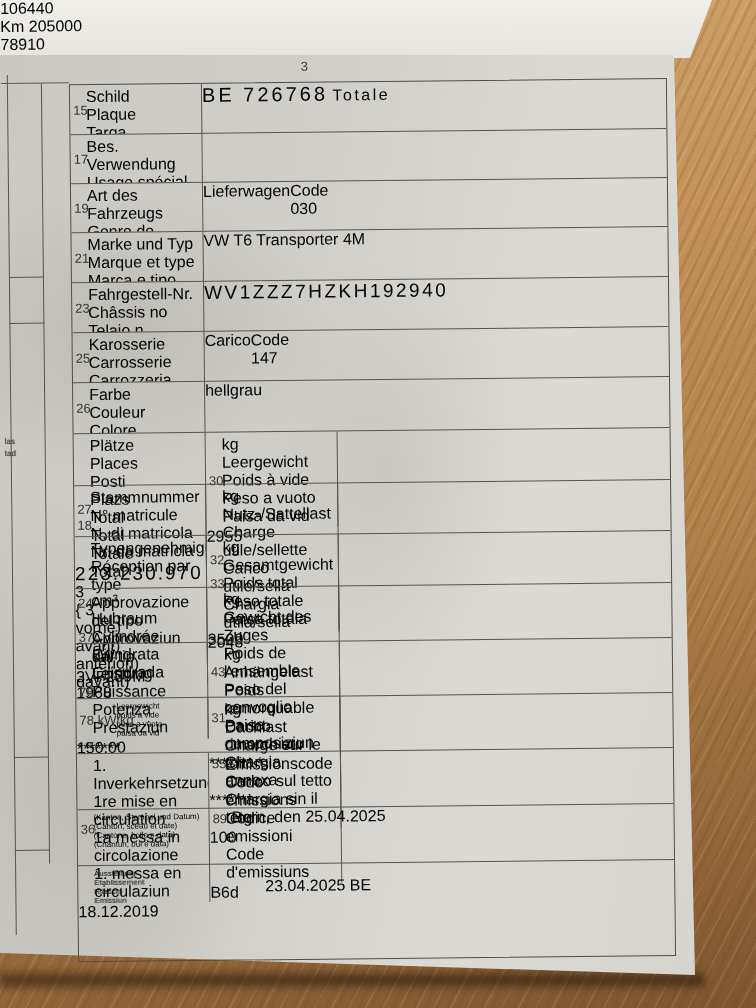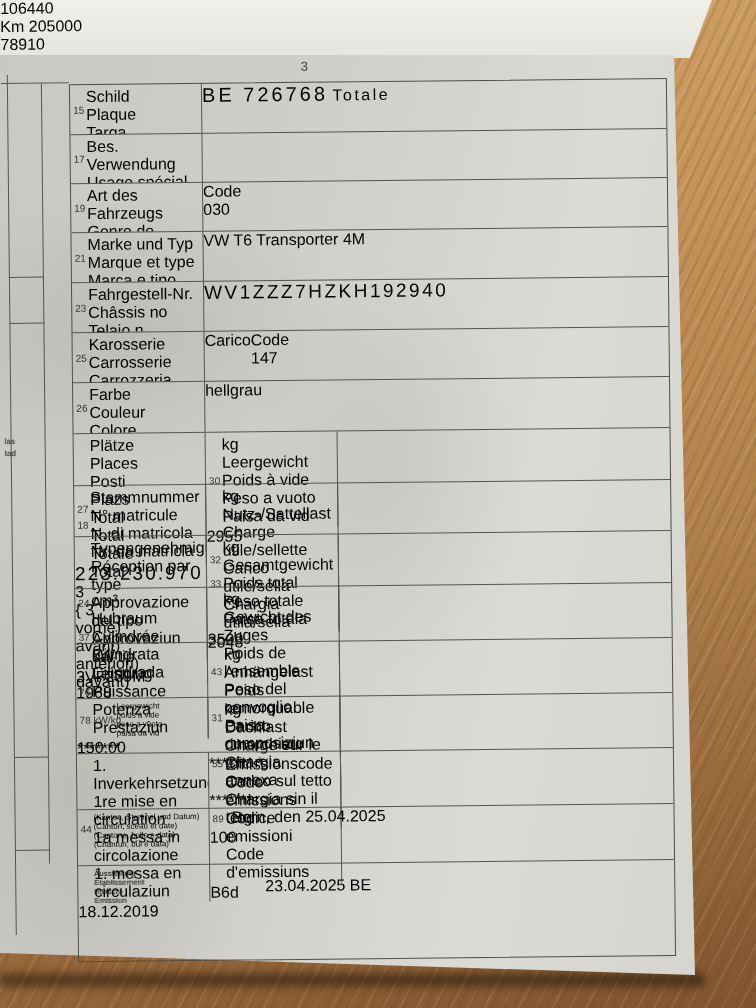--- a/index.html
+++ b/index.html
@@ -43,21 +43,21 @@
   
   .doc-table{
     position:absolute;left:68px;top:85px;width:598px;
     border:1.4px solid #504e48;box-sizing:border-box;
   }
   .row{display:flex;position:relative;box-sizing:border-box;border-top:1.2px solid #56544e;}
   .row:first-child{border-top:none;}
   .lbl{width:132px;border-right:1.2px solid #56544e;position:relative;
        padding:3px 2px 2px 16px;box-sizing:border-box;overflow:hidden;}
   .num{position:absolute;left:3px;top:50%;transform:translateY(-50%);
-       font-size:10px;color:#33332d;white-space:nowrap;}</style>
+       font-size:13px;color:#33332d;white-space:nowrap;}</style>
 </head>
 <body>
 
 <div class="scene">
   <div class="paper-shadow"></div>
   <div class="paper-top"></div>
   <div class="paper-main"></div>
 
   <div class="page-content">
 
@@ -105,20 +105,23 @@
       </div>
 
       <div class="row" style="height:49px">
         <div class="lbl">
           <span class="num">19</span>
           <div class="lines smear-3">
             <div>Art des Fahrzeugs</div>
             <div>Genre de véhicule</div>
 
           </div>
+        </div>
+        <div class="cell-value">
+          <span class="val">Lieferwagen</span>
         </div>
         <div class="codebox">
           <div class="code-label">Code</div>
           <div class="code-val val">030</div>
         </div>
       </div>
 
       <div class="row" style="height:50px">
         <div class="lbl">
 
@@ -395,21 +398,21 @@
           <div class="vcell">
             <span class="val">100</span>
           </div>
         </div>
       </div>
 
       <div class="row" style="height:56px">
         <div class="half-l">
           <div class="lbl">
 
-            <span class="num">44</span>
+            <span class="num">36</span>
             <div class="lines smear-3">
               <div>1. Inverkehrsetzung</div>
               <div>1re mise en circulation</div>
               <div>1a messa in circolazione</div>
               <div>1. messa en circulaziun</div>
             </div>
           </div>
           <div class="vcell-l">
             <span class="val">18.12.2019</span>
           </div>

